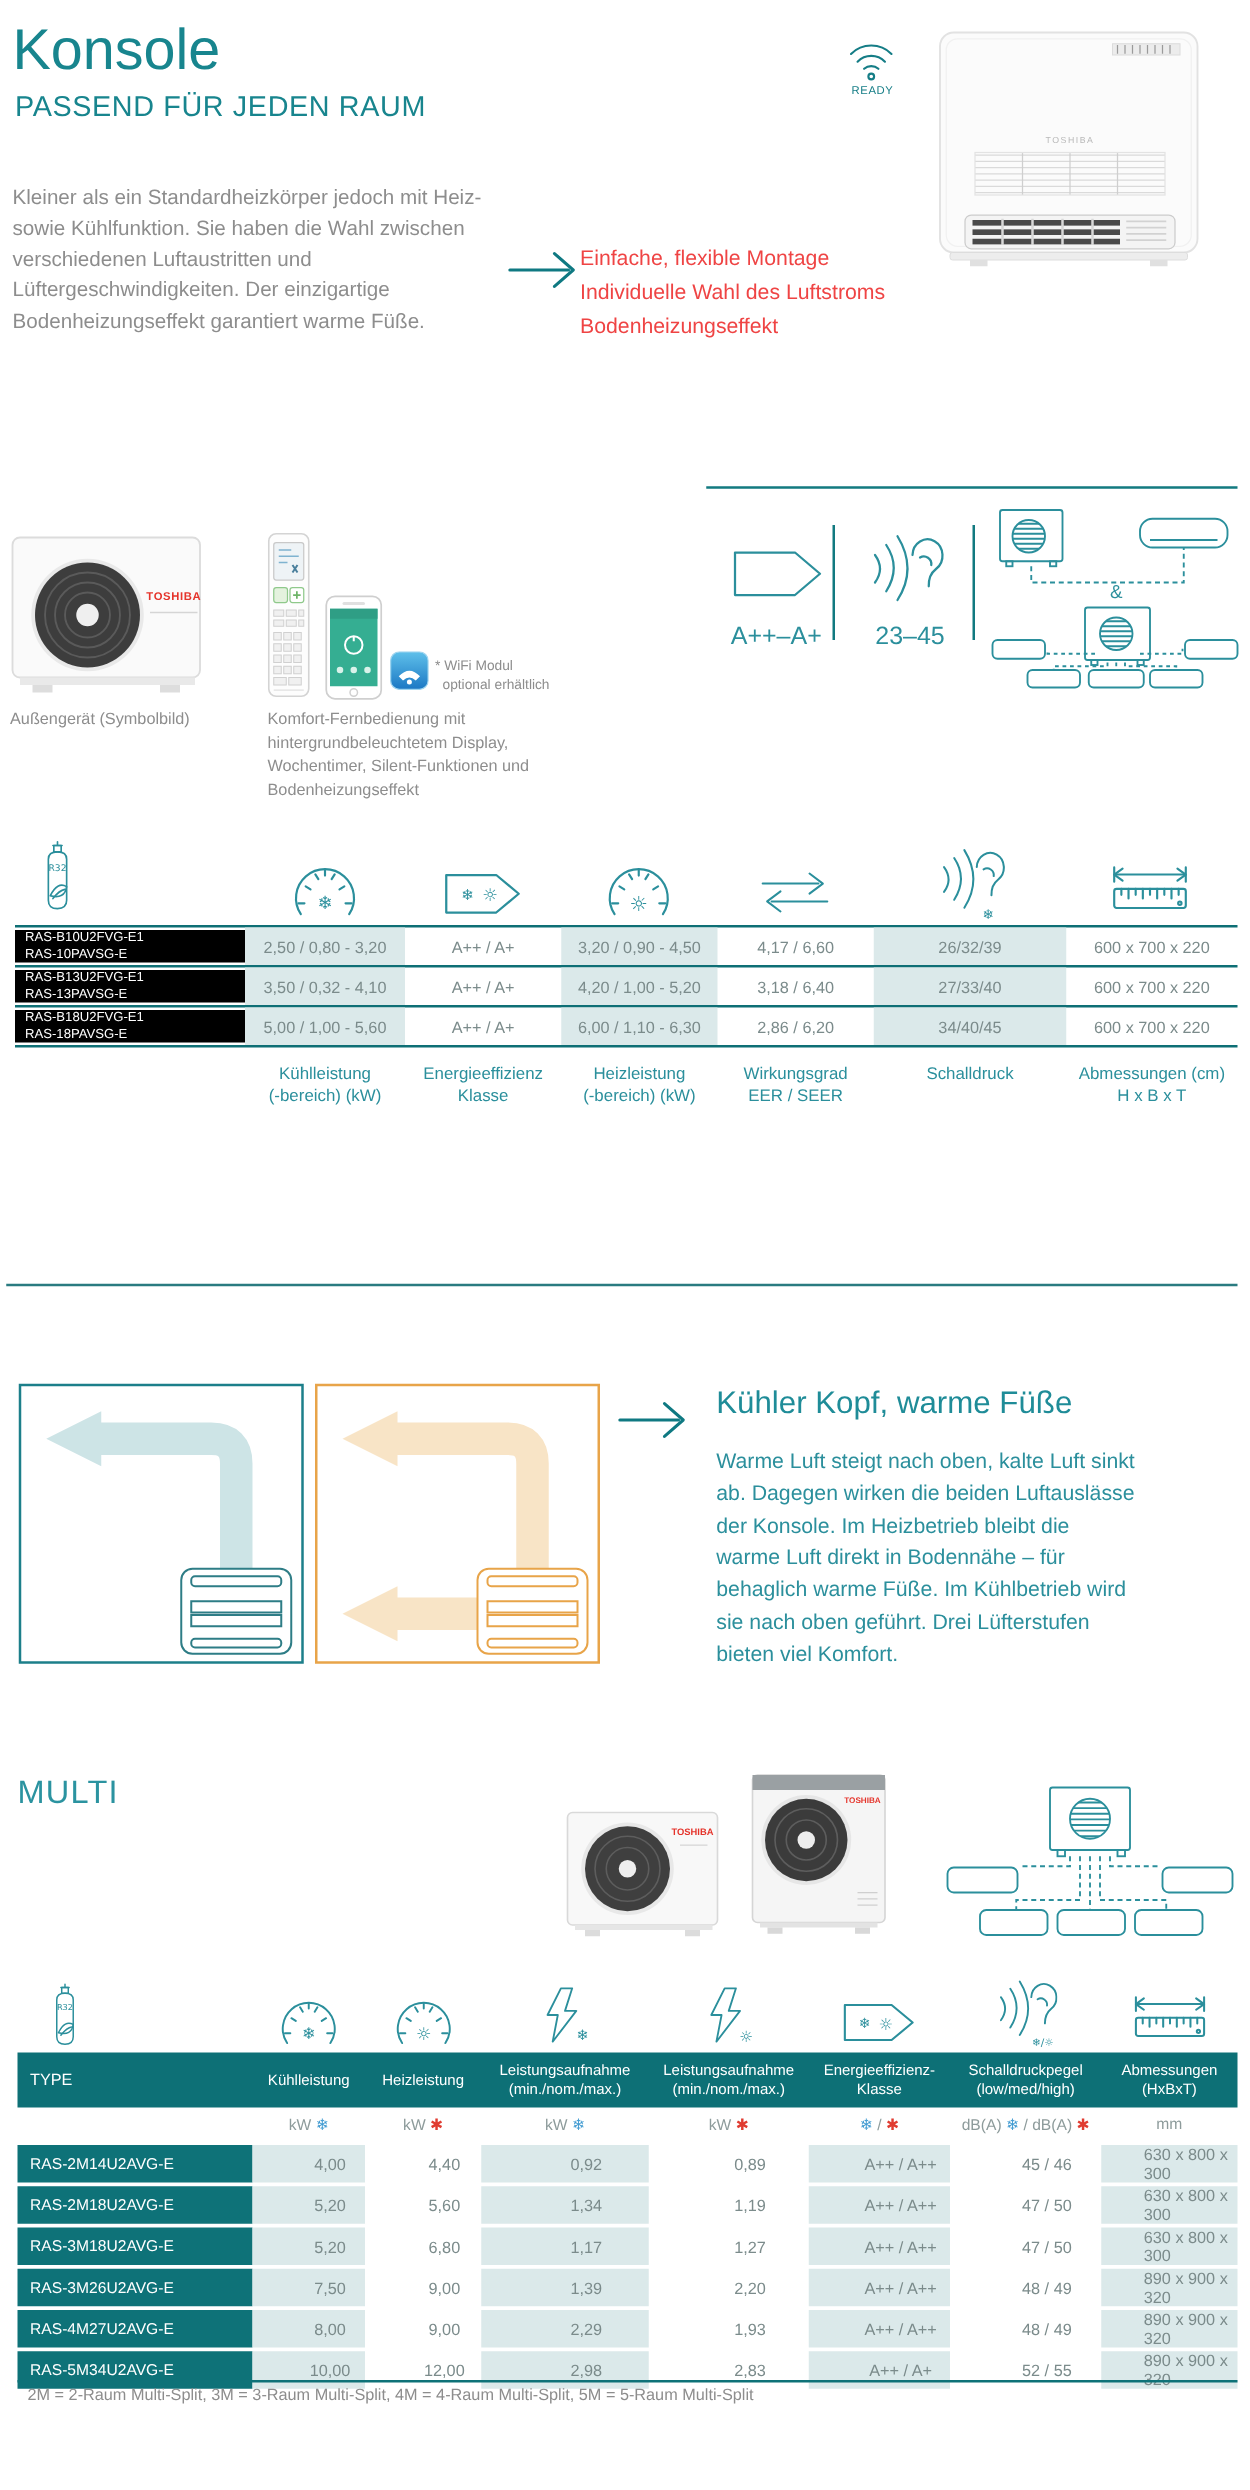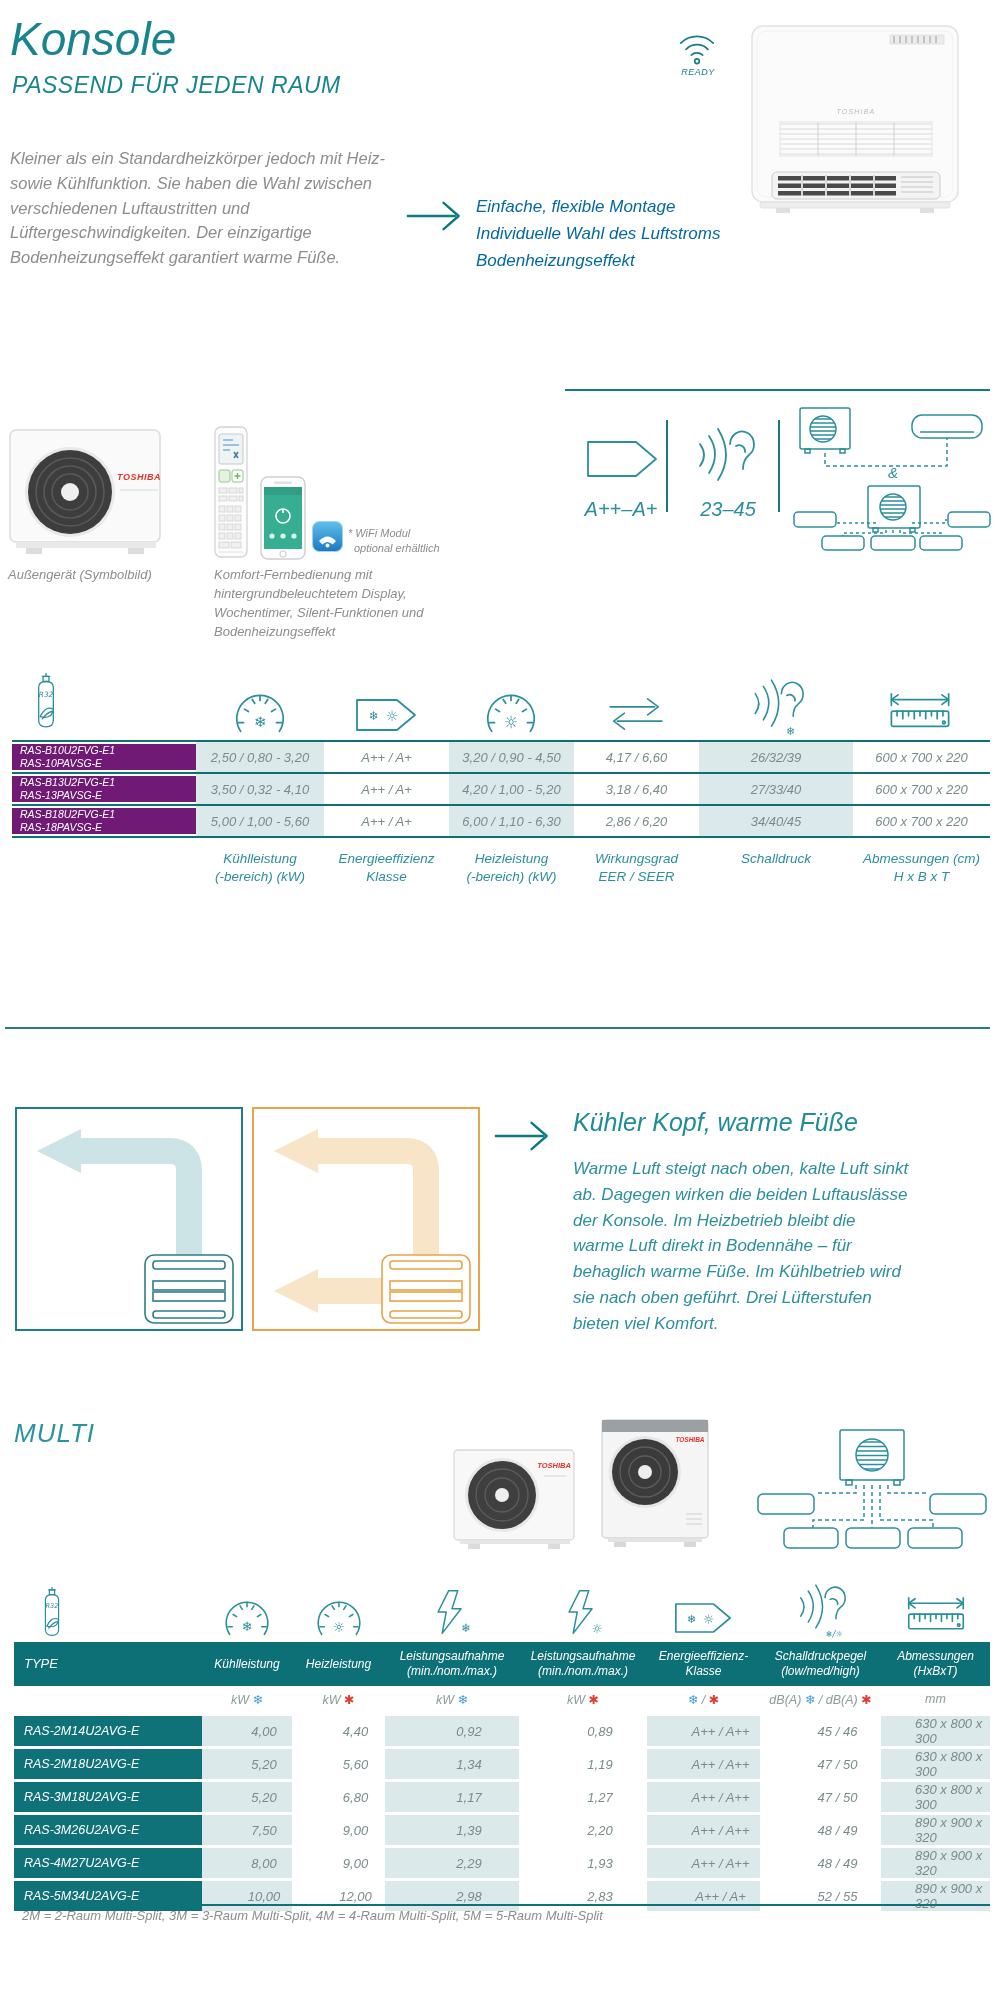--- a/index.html
+++ b/index.html
@@ -1,39 +1,39 @@
 <!DOCTYPE html>
 <html><head>
 <meta charset="utf-8">
 <style>
   html,body{margin:0;padding:0;background:#fff;}
   .page{position:relative;width:1000px;height:1992px;background:#fff;overflow:hidden;
         font-family:"Liberation Sans","DejaVu Sans",sans-serif;}
-  .abs{position:absolute;font-style:italic;}
+  .abs{position:absolute;}
   
   .title{left:10px;top:12px;font-size:46px;font-weight:300;color:#18858e;letter-spacing:0;}
   .subtitle{left:12px;top:72px;font-size:23px;font-weight:400;color:#18858e;letter-spacing:.5px;}
   .intro{left:10px;top:146px;width:378px;font-size:16.5px;line-height:1.5;color:#8d8d8d;}
   .wifi-ready{left:672px;top:26px;width:52px;text-align:center;}
   .wifi-ready .lbl{font-size:9px;color:#157d86;letter-spacing:.5px;margin-top:1px;}
-  .highlights{left:476px;top:194px;font-size:17px;line-height:1.58;color:#0369a1;}
+  .highlights{left:464px;top:194px;font-size:17px;line-height:1.58;color:#ef4444;}
   .hl-arrow{left:406px;top:198px;}
   
   .rule-feat{left:565px;top:389px;width:425px;height:2px;background:#127a80;}
   .rule-mid{left:5px;top:1027px;width:985px;height:2px;background:#2a7b80;}
   .vdiv{width:2px;height:92px;background:#127a80;top:420px;}
   .feat-label{font-size:20px;color:#2b8f9c;text-align:center;top:498px;}
   
   .cap{font-size:13px;line-height:1.45;color:#8d8d8d;}
   .wifi-note{font-size:11px;line-height:1.35;color:#8d8d8d;}
   
   .t1{left:12px;top:740px;width:978px;border-top:2px solid #0e6f75;}
   .t1-row{display:grid;grid-template-columns:184px 128px 125px 125px 125px 154px 137px;
           border-bottom:2px solid #0e6f75;height:30px;}
-  .t1-model{background:#701a75;color:#fff;font-size:10.5px;line-height:1.2;
+  .t1-model{background:#000000;color:#fff;font-size:10.5px;line-height:1.2;
             display:flex;flex-direction:column;justify-content:center;padding-left:8px;margin:2px 0;}
   .t1-cell{display:flex;align-items:center;justify-content:center;font-size:13px;color:#7b8b8b;}
   .shade{background:#dbe9ea;}
   .t1-caps{left:12px;top:850px;width:978px;display:grid;
            grid-template-columns:184px 128px 125px 125px 125px 154px 137px;}
   .t1-cap{font-size:13.5px;line-height:1.3;color:#2b8f9c;text-align:center;}
   
   .boxc{border:2px solid #1c7f8a;}
   .boxw{border:2px solid #e8a449;}
   .h2{left:573px;top:1108px;font-size:25px;font-weight:400;color:#1f8c98;}

